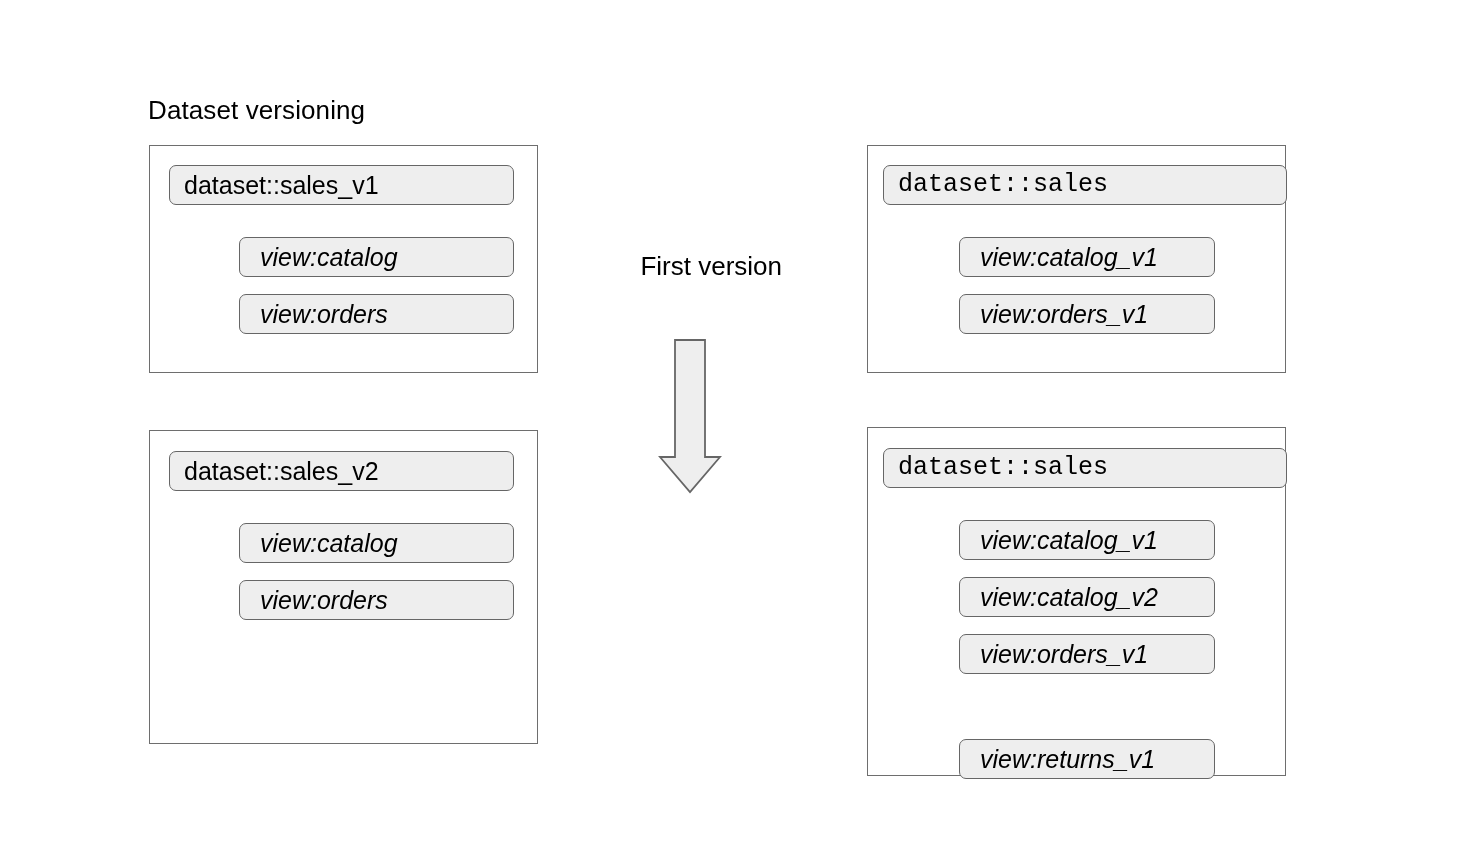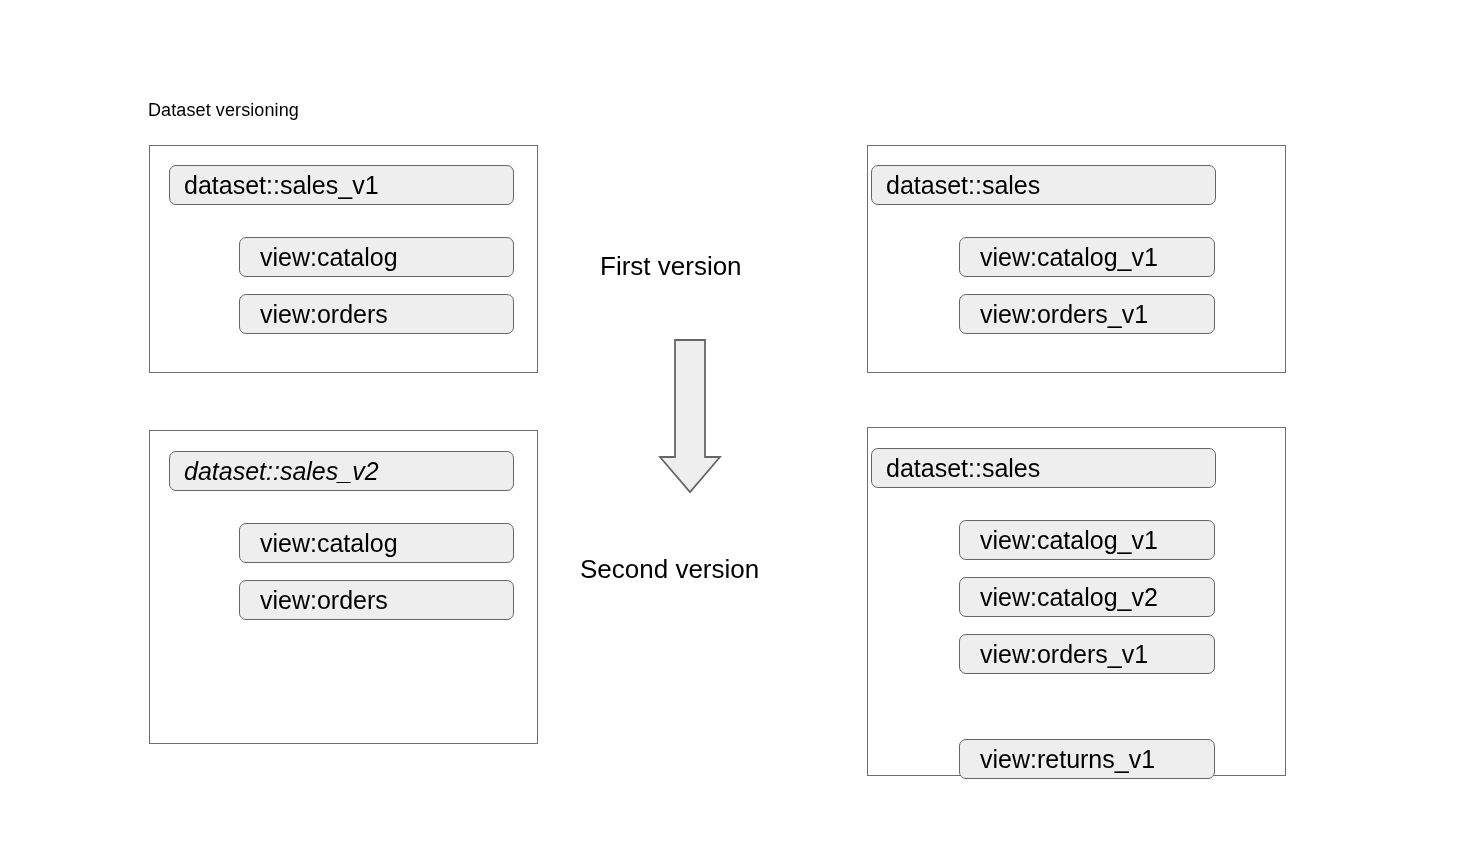--- a/index.html
+++ b/index.html
@@ -15,21 +15,21 @@
     position: relative;
     width: 1464px;
     height: 844px;
     background: #ffffff;
     overflow: hidden;
   }
 
   
   .col-title {
     position: absolute;
-    font-size: 18px;
+    font-size: 26px;
     line-height: 30px;
     color: #000000;
     white-space: nowrap;
     letter-spacing: 0.1px;
   }
   #title-dataset { left: 148px; top: 95px; }
   #title-view    { left: 886px; top: 95px; }
 
   
   .group-box {
@@ -58,37 +58,38 @@
     line-height: 28px;
     white-space: nowrap;
   }
   .pill.dataset {
     padding-left: 14px;
     justify-content: flex-start;
   }
   .pill.view {
     padding-left: 20px;
     justify-content: flex-start;
+    font-style: italic;
   }
 
   
   .lcol .pill.dataset { left: 19px;  width: 345px; }
   .lcol .pill.view    { left: 89px;  width: 275px; }
   
-  .rcol .pill.dataset { left: 3px;  width: 345px; }
+  .rcol .pill.dataset { left: 15px;  width: 404px; font-family: Liberation Mono, monospace; }
   .rcol .pill.view    { left: 91px;  width: 256px; }
 
   
   .center-label {
     position: absolute;
     font-size: 26px;
     line-height: 30px;
     color: #000000;
     white-space: nowrap;
-    text-align: left;
+    text-align: right;
   }
   #label-first  { left: 600px; top: 251px; width: 182px; }
   #label-second { left: 580px; top: 554px; width: 236px; }
 
   #down-arrow {
     position: absolute;
     left: 655px;
     top: 336px;
     width: 70px;
     height: 160px;
@@ -102,21 +103,21 @@
   <div class="col-title" id="title-dataset">Dataset versioning</div>
 
 
   <div class="group-box lcol" id="group-ds-v1">
     <div class="pill dataset" style="top:19px;">dataset::sales_v1</div>
     <div class="pill view" style="top:91px;">view:catalog</div>
     <div class="pill view" style="top:148px;">view:orders</div>
   </div>
 
   <div class="group-box lcol" id="group-ds-v2">
-    <div class="pill dataset" style="top:20px;font-style:italic;">dataset::sales_v2</div>
+    <div class="pill dataset" style="top:20px;">dataset::sales_v2</div>
     <div class="pill view" style="top:92px;">view:catalog</div>
     <div class="pill view" style="top:149px;">view:orders</div>
   </div>
 
   <div class="group-box rcol" id="group-vw-v1">
     <div class="pill dataset" style="top:19px;">dataset::sales</div>
     <div class="pill view" style="top:91px;">view:catalog_v1</div>
     <div class="pill view" style="top:148px;">view:orders_v1</div>
   </div>
 
@@ -127,15 +128,14 @@
     <div class="pill view" style="top:206px;">view:orders_v1</div>
     <div class="pill view" style="top:263px;margin-top:48px;">view:returns_v1</div>
   </div>
 
   <div class="center-label" id="label-first">First version</div>
 
   <svg id="down-arrow" viewBox="0 0 70 160" xmlns="http://www.w3.org/2000/svg">
     <polygon points="20,4 50,4 50,121 65,121 35,156 5,121 20,121" fill="#eeeeee" stroke="#666666" stroke-width="1.8" stroke-linejoin="miter"></polygon>
   </svg>
 
-  <div class="center-label" id="label-second">Second version</div>
 
 </div>
 
 </body></html>

